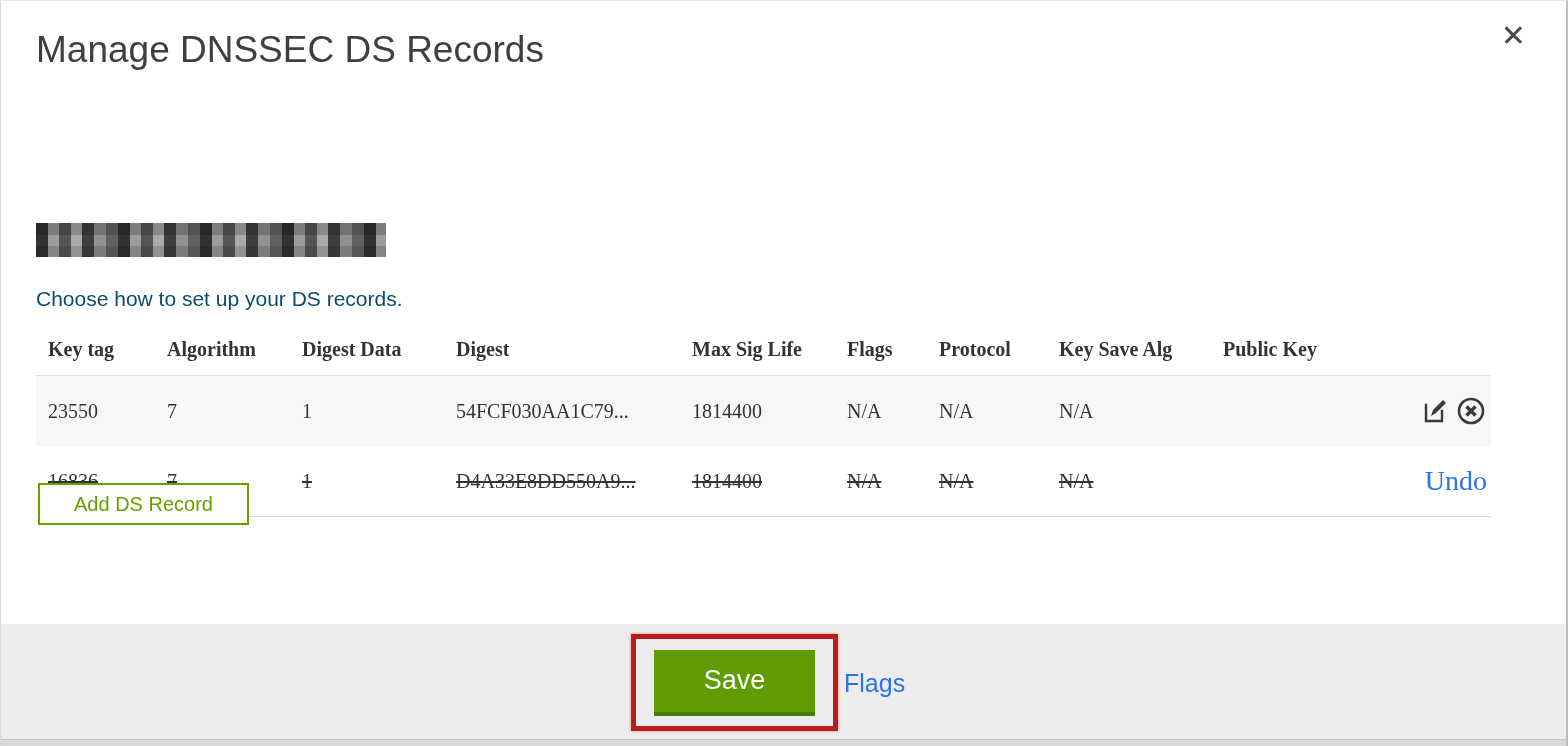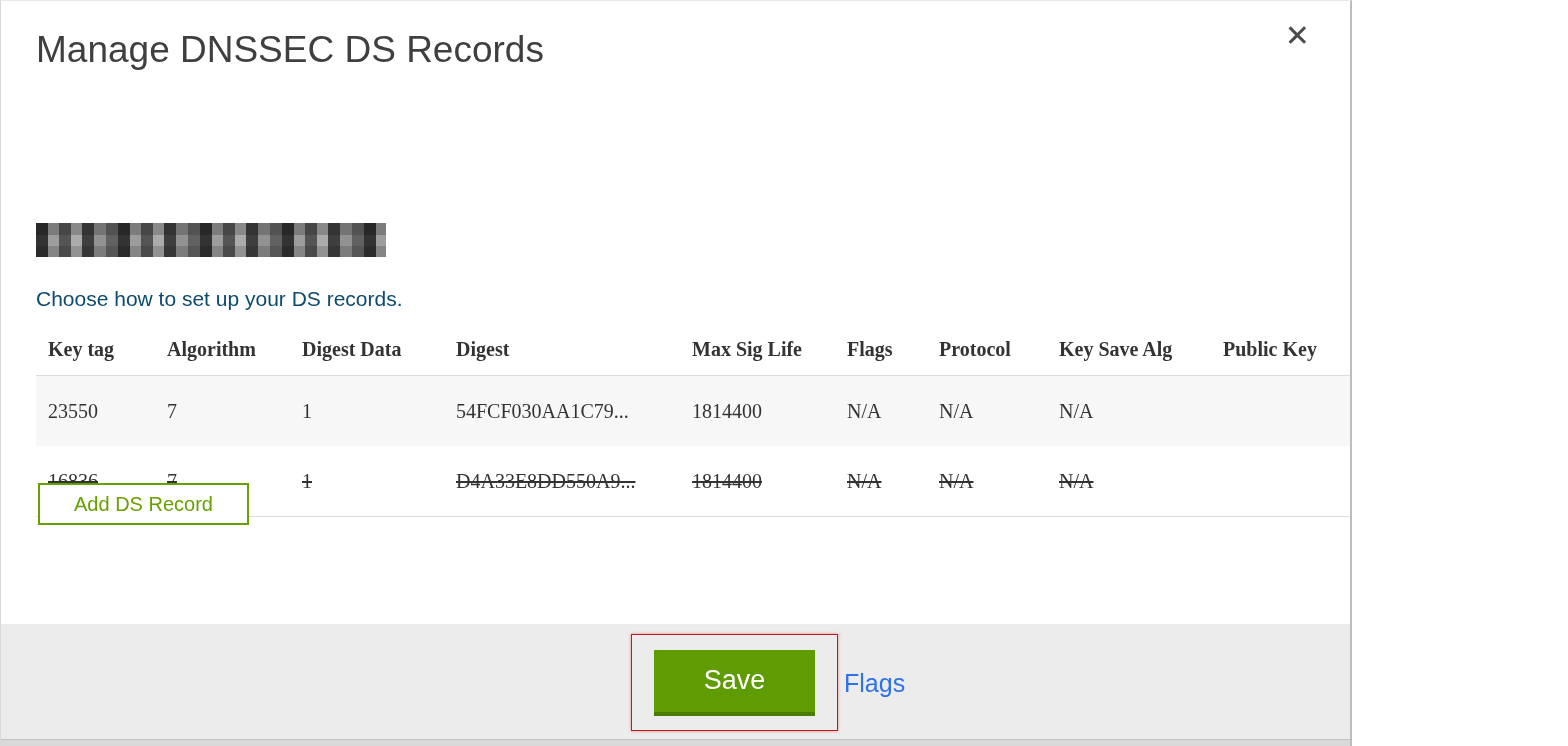--- a/index.html
+++ b/index.html
@@ -1,20 +1,20 @@
 <!DOCTYPE html>
 <html><head>
 <meta charset="utf-8">
 <style>
   * { margin:0; padding:0; box-sizing:border-box; }
   html,body { background:#fff; }
   body { font-family:"Liberation Sans","DejaVu Sans",sans-serif; color:#333; }
 
   .page {
-    position:relative; width:1352px; height:746px; background:#fff;
+    position:relative; width:1568px; height:746px; background:#fff;
     border-left:1px solid #d8d8d8; border-right:2px solid #bdbdbd;
     border-top:1px solid #e8e8e8; overflow:hidden;
   }
 
   
   .modal-title {
     position:absolute; left:35px; top:28px;
     font-size:37px; font-weight:400; color:#3f3f3f; letter-spacing:0;
   }
   .close-btn {
@@ -60,21 +60,21 @@
     background:#fff; border:2px solid #68a000; color:#68a000;
     font-size:20px; font-family:inherit; cursor:pointer;
   }
 
   
   .footer {
     position:absolute; left:0; top:623px; width:100%; height:115px; background:#edecec;
   }
   .red-annotation {
     position:absolute; left:630px; top:10px; width:207px; height:97px;
-    border:1px solid #b91c1c; display:flex; align-items:center; justify-content:center;
+    border:5px solid #b91c1c; display:flex; align-items:center; justify-content:center;
     box-shadow:0 0 3px rgba(238,16,16,.45);
   }
   .save-btn {
     width:161px; height:66px; background:#5f9c03; border:none;
     border-bottom:4px solid #4a7d02; color:#fff; font-size:27px;
     font-family:inherit; cursor:pointer;
   }
   .cancel-link {
     position:absolute; left:843px; top:45px; color:#2d72e8;
     font-size:25px; text-decoration:none; cursor:pointer;

